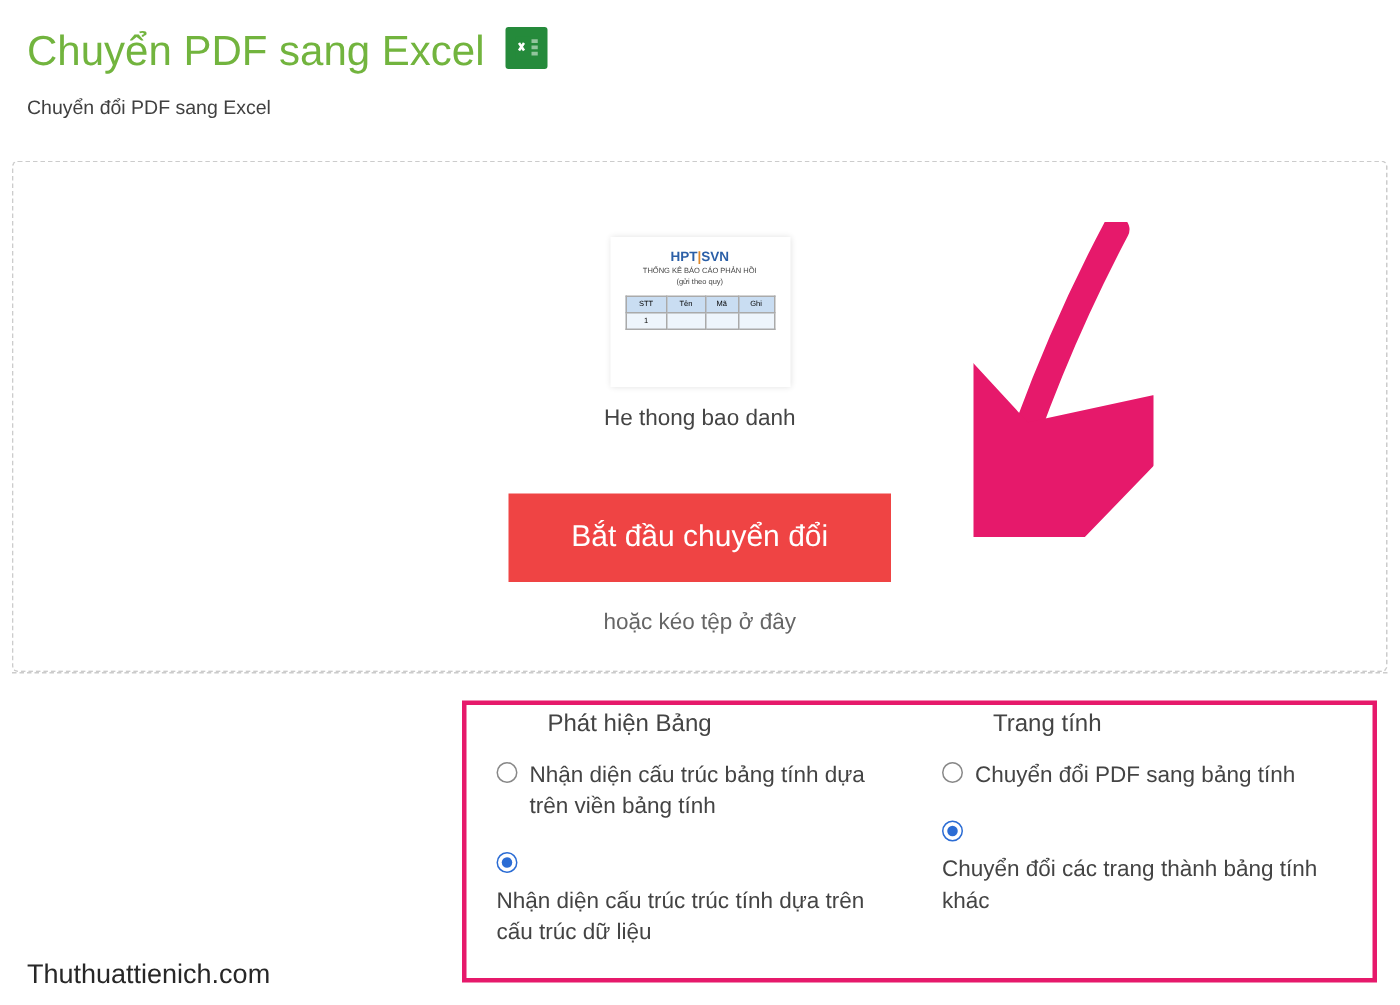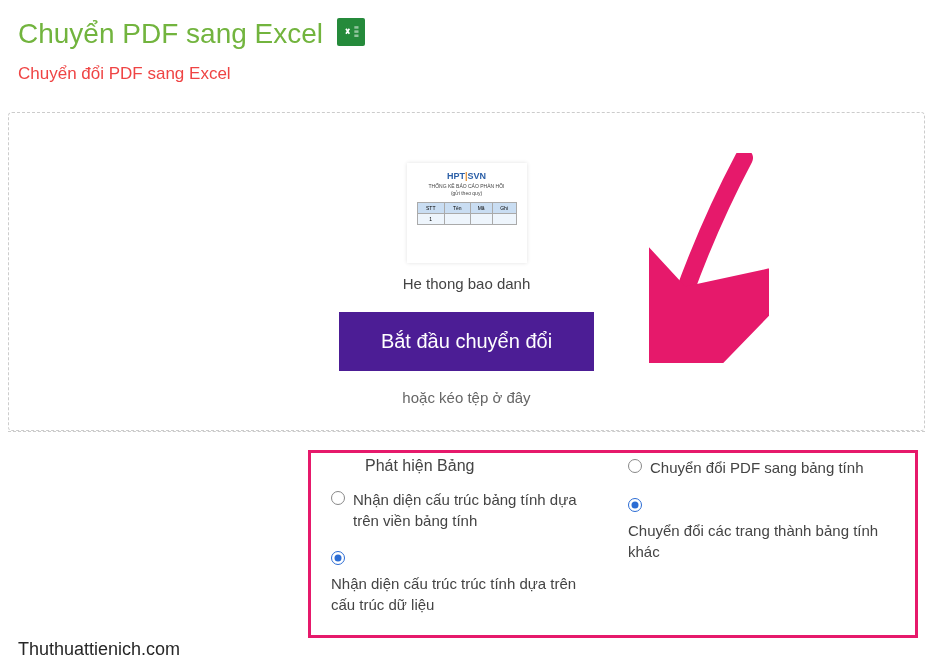--- a/index.html
+++ b/index.html
@@ -30,22 +30,22 @@
       background: #258a3b;
       color: #fff;
       display: flex;
       align-items: center;
       justify-content: center;
       border-radius: 2px;
       position: relative;
     }
     .excel-icon::before { content: ""; }
     .subtitle {
-      color: #ef4444;
-      font-size: 17px;
+      color: #404040;
+      font-size: 13px;
       margin-top: 14px;
     }
     .dropzone {
       margin: 28px 8px 0 8px;
       border: 1.5px dashed #ccc;
       border-radius: 4px;
       padding: 50px 0 24px 0;
       text-align: center;
       position: relative;
     }
@@ -86,22 +86,22 @@
     }
     .thumb-table tr:first-child td {
       background: #c9ddf2;
     }
     .filename {
       color: #444;
       font-size: 15px;
     }
     .convert-btn {
       display: inline-block;
-      margin: 20px auto 0 auto;
-      background: #4c1d95;
+      margin: 42px auto 0 auto;
+      background: #ef4444;
       color: #fff;
       font-size: 20px;
       padding: 18px 42px;
       border: none;
       cursor: pointer;
     }
     .drag-hint {
       color: #666;
       font-size: 15px;
       margin-top: 18px;
@@ -239,20 +239,21 @@
         <div class="opt-row">
           <div class="radio"></div>
           <div>Nhận diện cấu trúc bảng tính dựa trên viền bảng tính</div>
         </div>
         <div class="opt-row">
           <div class="radio selected"></div>
           <div>Nhận diện cấu trúc trúc tính dựa trên cấu trúc dữ liệu</div>
         </div>
       </div>
       <div class="opt-col">
+        <div class="opt-heading">Trang tính</div>
         <div class="opt-row">
           <div class="radio"></div>
           <div>Chuyển đổi PDF sang bảng tính</div>
         </div>
         <div class="opt-row">
           <div class="radio selected"></div>
           <div>Chuyển đổi các trang thành bảng tính khác</div>
         </div>
       </div>
     </div>

